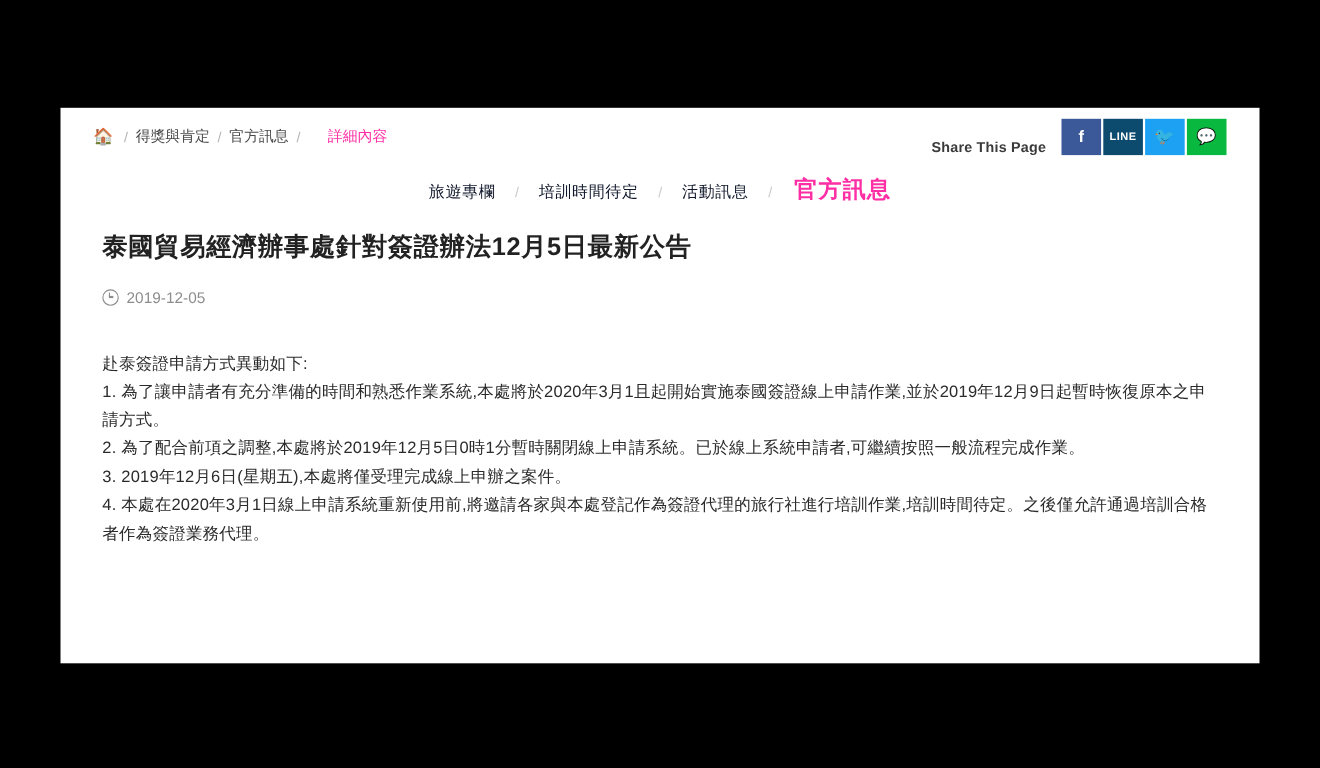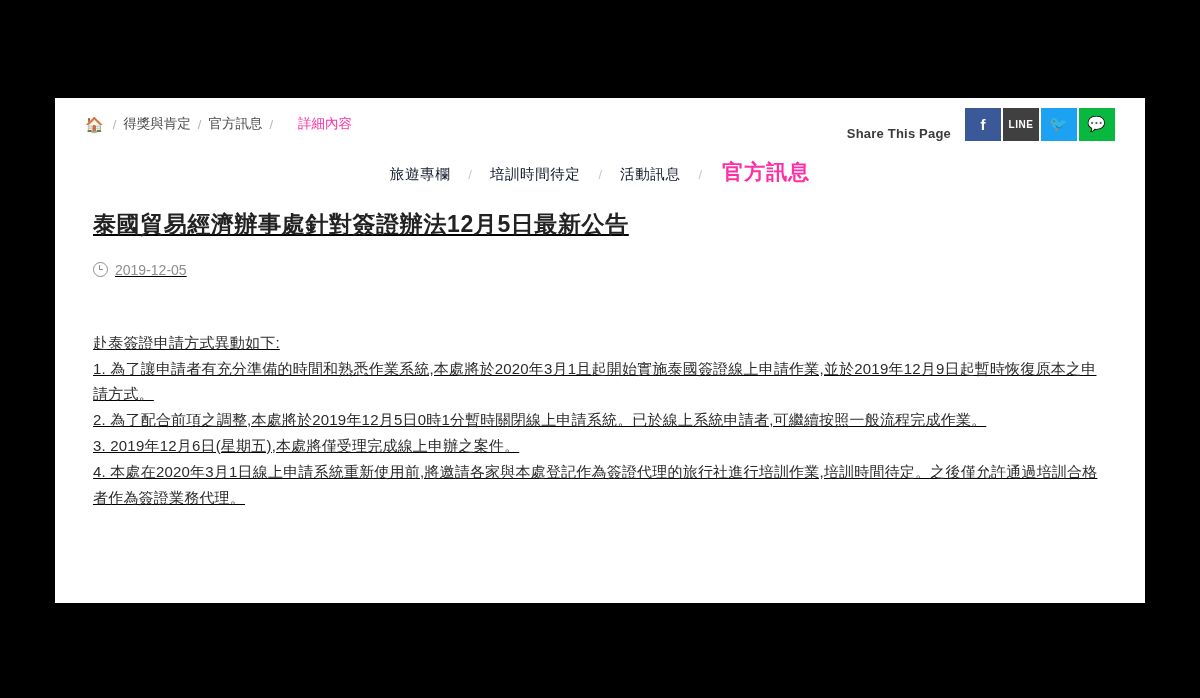--- a/index.html
+++ b/index.html
@@ -62,21 +62,21 @@
     height: 33px;
     display: flex;
     align-items: center;
     justify-content: center;
     color: #fff;
     font-size: 15px;
     font-weight: bold;
     margin-left: 2px;
   }
   .sb-fb   { background: #3b5998; }
-  .sb-line { background: #404040; }
+  .sb-line { background: #0c4a6e; }
   .sb-tw   { background: #1da1f2; }
   .sb-wc   { background: #09b83e; }
   .sb-line .glyph { font-size: 10px; font-weight: bold; letter-spacing: .5px;}
 
   
   .tabs {
     display: flex;
     align-items: baseline;
     justify-content: center;
     gap: 0px;
@@ -93,37 +93,36 @@
     font-weight: bold;
     color: #ff2ea4;
     letter-spacing: 1px;
     padding-left: 20px;
   }
   .tab-sep { color: #c9c9c9; font-size: 13px; }
 
   
   .article {
     padding: 18px 38px 0 38px;
-    text-decoration: underline;
   }
   .title {
     font-size: 23px;
     font-weight: bold;
     color: #222;
     letter-spacing: .6px;
     margin: 0 0 22px 0;
     line-height: 1.3;
   }
   .date-row {
     display: flex;
-    align-items: center;
+    align-items: flex-end;
     gap: 7px;
     color: #8d8d8d;
     font-size: 14px;
-    margin-bottom: 52px;
+    margin-bottom: 40px;
   }
   .clock {
     display: inline-block;
     width: 13px; height: 13px;
     border: 1.5px solid #8d8d8d;
     border-radius: 50%;
     position: relative;
   }
   .clock::after {
     content: "";

